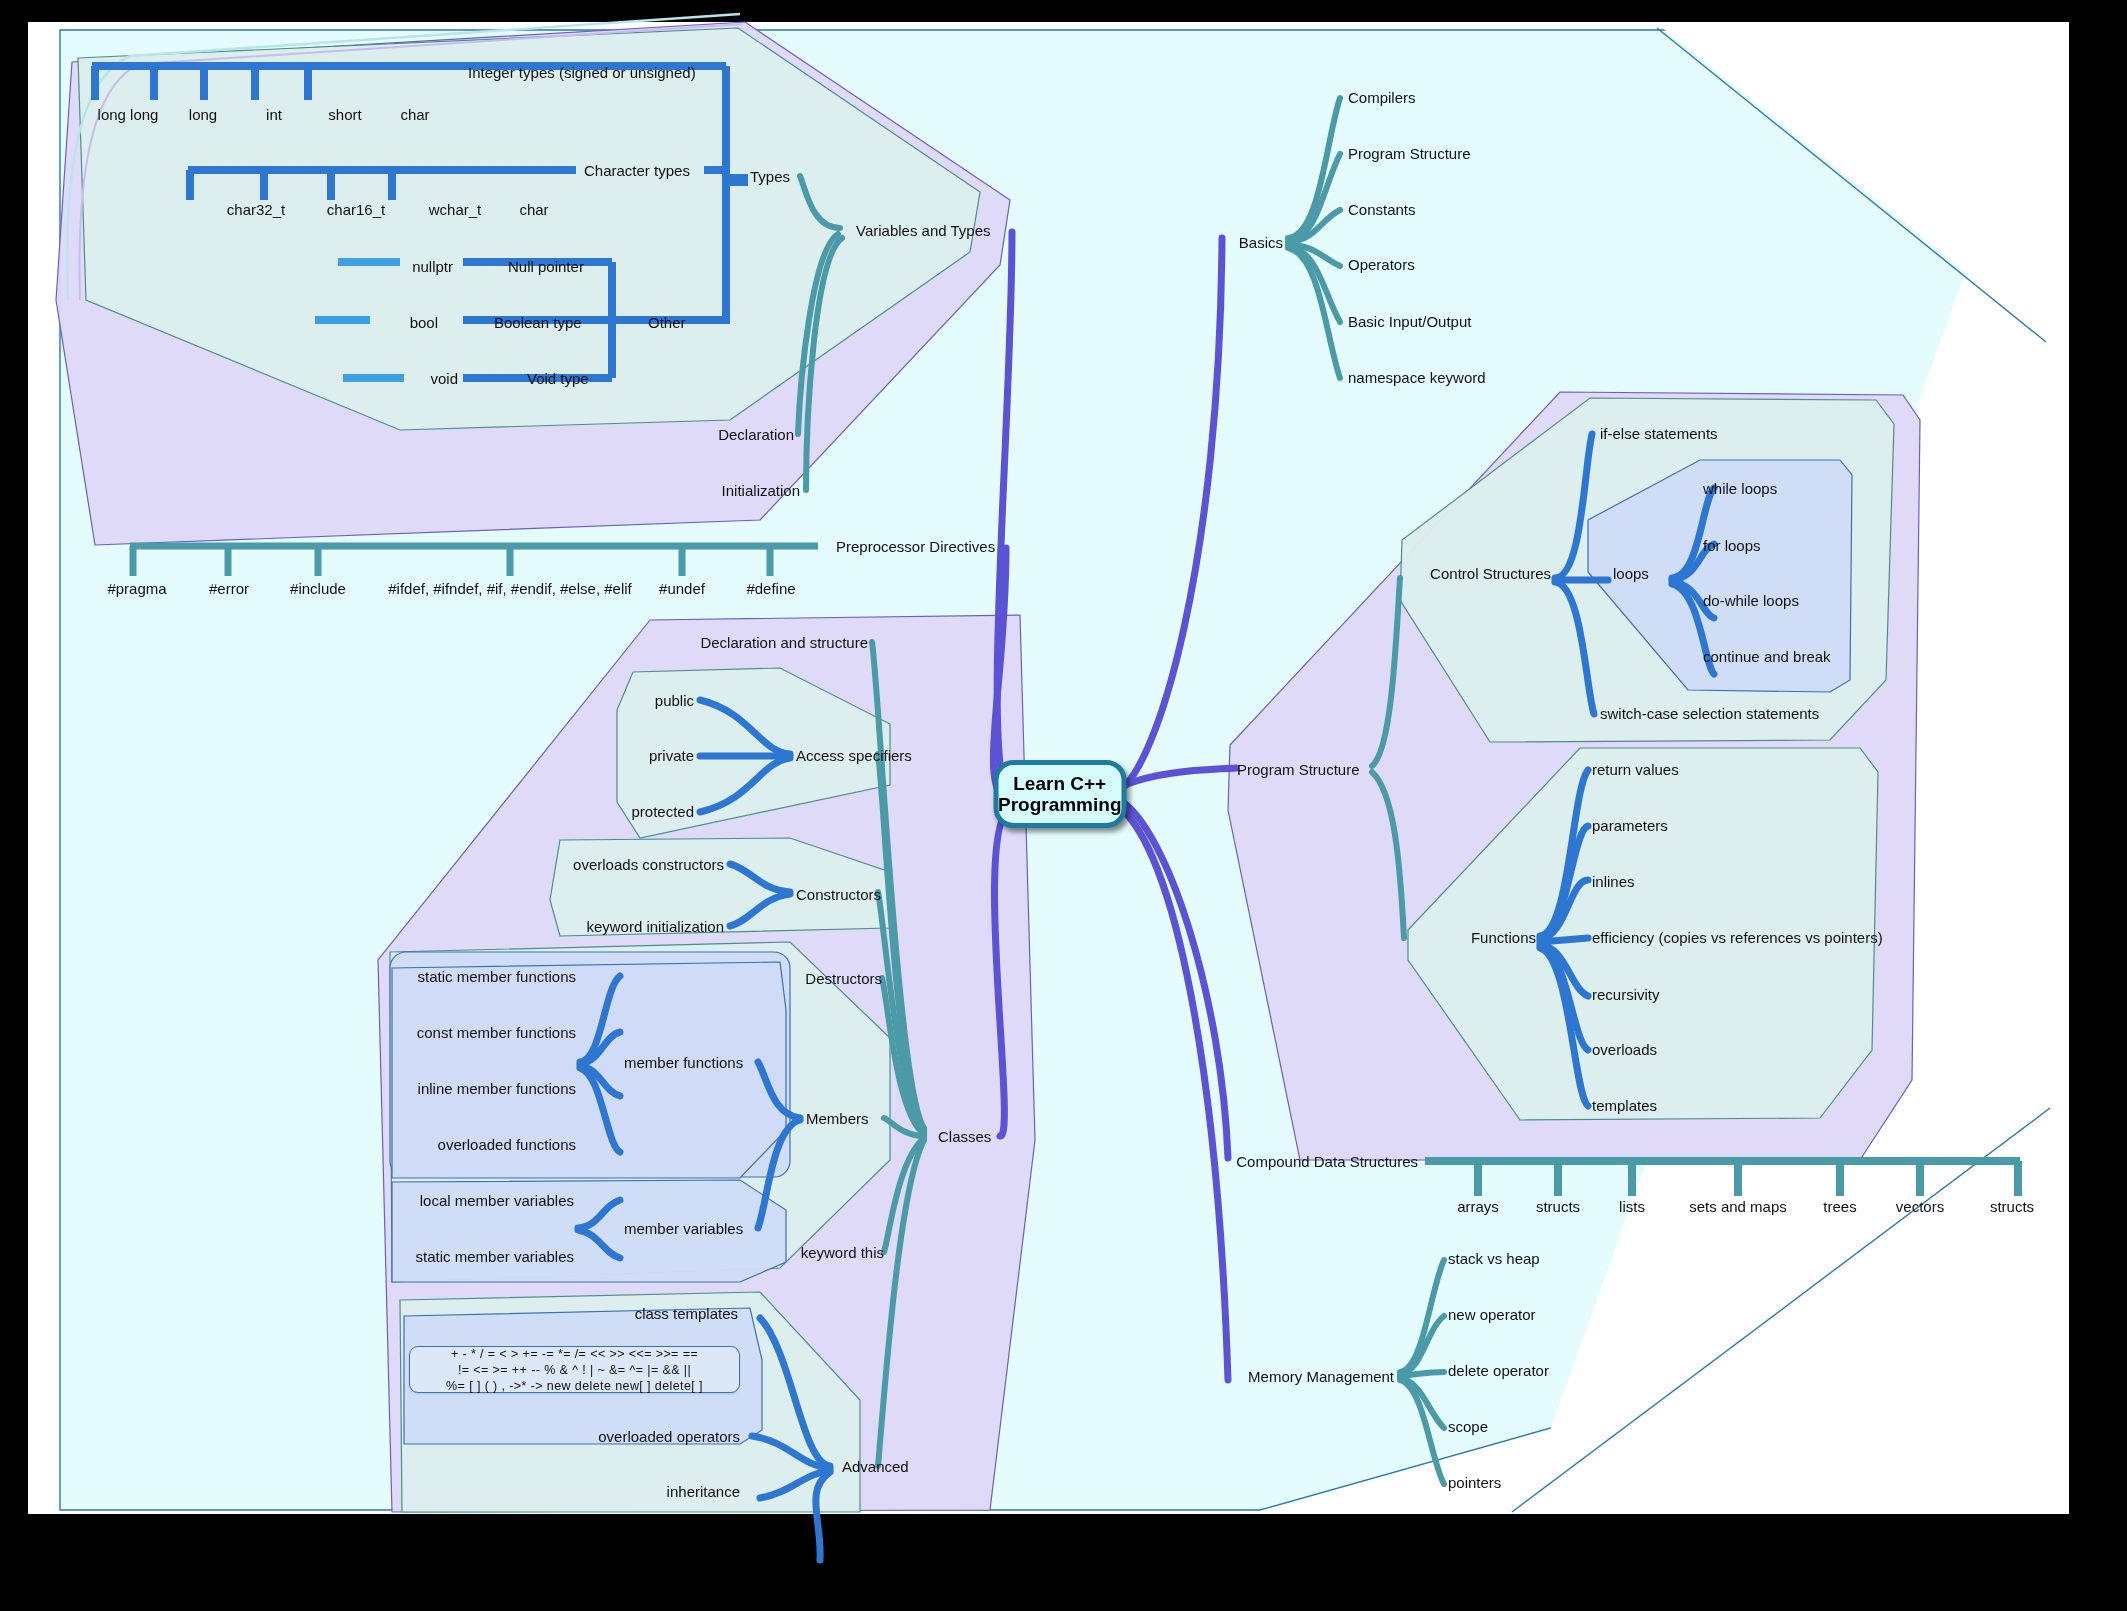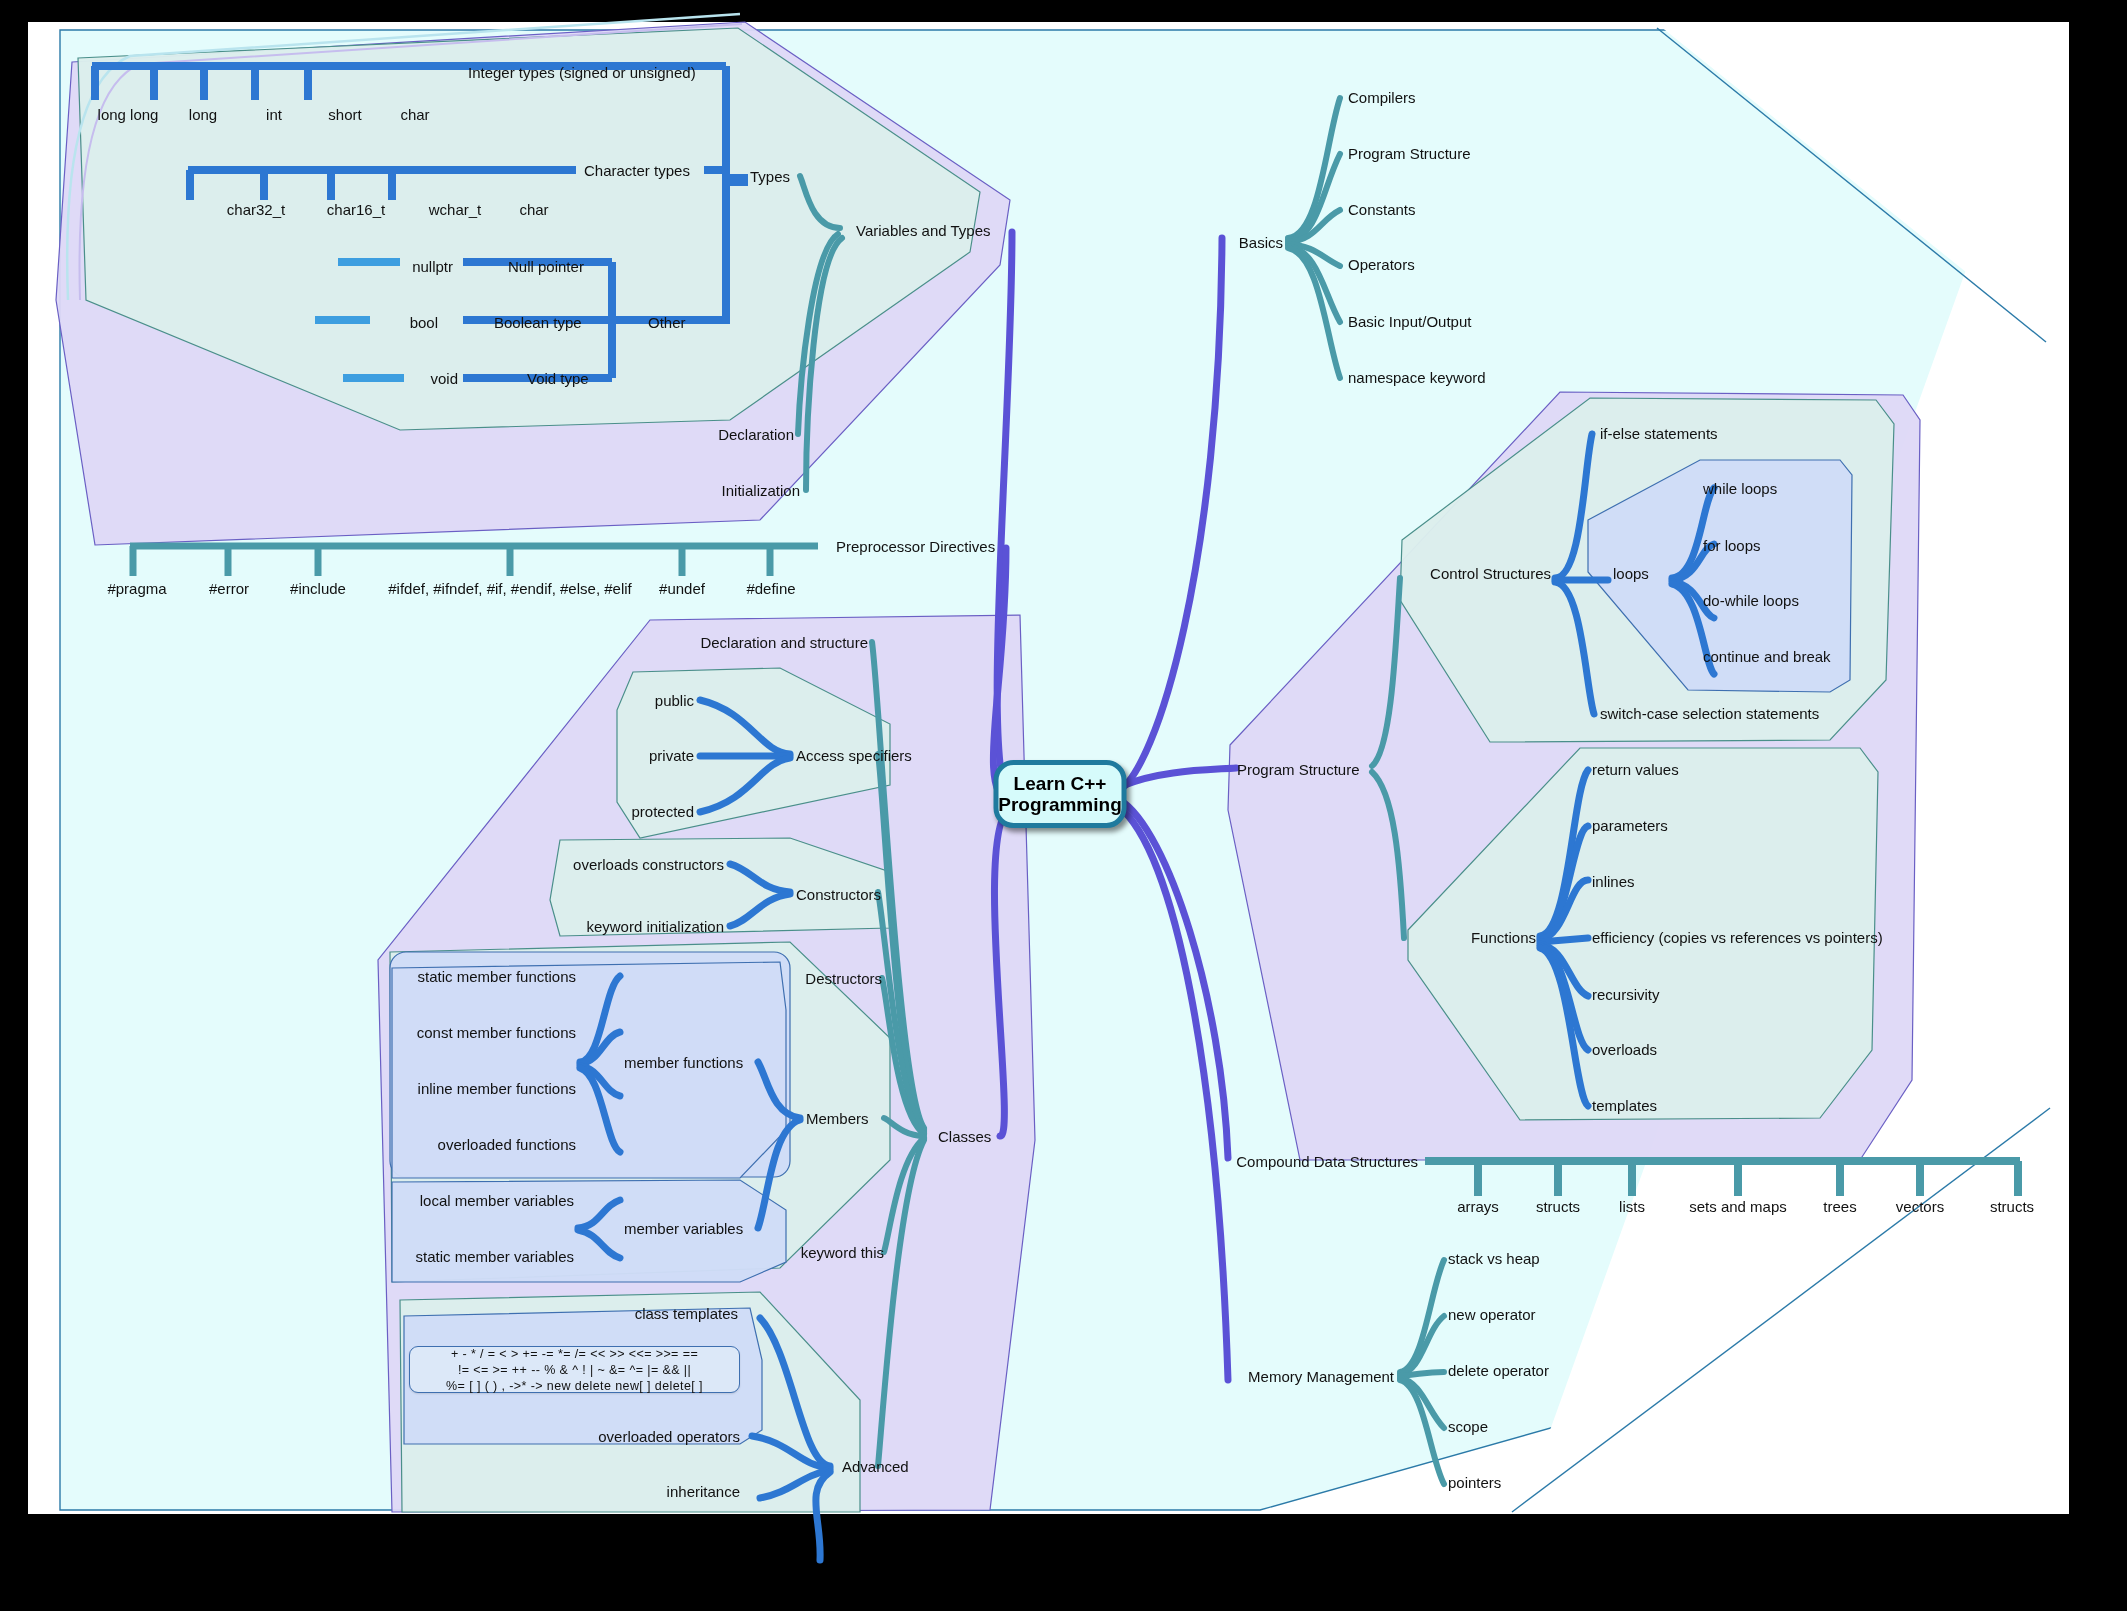--- a/index.html
+++ b/index.html
@@ -6,21 +6,21 @@
   #stage{position:relative;width:2127px;height:1611px;background:#000;overflow:hidden;
          font-family:"Liberation Sans",sans-serif;}
   #canvas{position:absolute;left:0;top:0;width:2127px;height:1611px;}
   .lbl{position:absolute;color:#111;white-space:nowrap;line-height:1;}
   .lbl.c{transform:translate(-50%,-50%);}
   .lbl.l{transform:translate(0,-50%);text-align:right;}
   .lbl.r{transform:translate(-100%,-50%);}
   #root-node{position:absolute;left:1060px;top:794px;transform:translate(-50%,-50%);
     width:123px;height:58px;border:5px solid #1f7a9e;border-radius:20px;
     background:#d6fbfb;box-shadow:3px 4px 5px rgba(0,0,0,.45);
-    display:flex;align-items:center;justify-content:center;text-align:center;
+    display:flex;align-items:center;justify-content:flex-end;text-align:center;
     font-weight:bold;font-size:19px;color:#000;line-height:1.12;z-index:40;}
   #ops-box{position:absolute;left:409px;top:1346px;width:331px;height:47px;
     border:1.5px solid #3e6fb0;border-radius:9px;background:#dce8f8;
     box-shadow:0 1px 2px rgba(0,0,0,.12);
     display:flex;flex-direction:column;justify-content:center;
     padding:2px 6px;box-sizing:border-box;z-index:30;}
   #ops-box div{font-size:12.5px;color:#111;letter-spacing:.4px;line-height:1.28;
     white-space:nowrap;text-align:center;}
   .fs15{font-size:15px;}
   .bold{font-weight:normal;}

